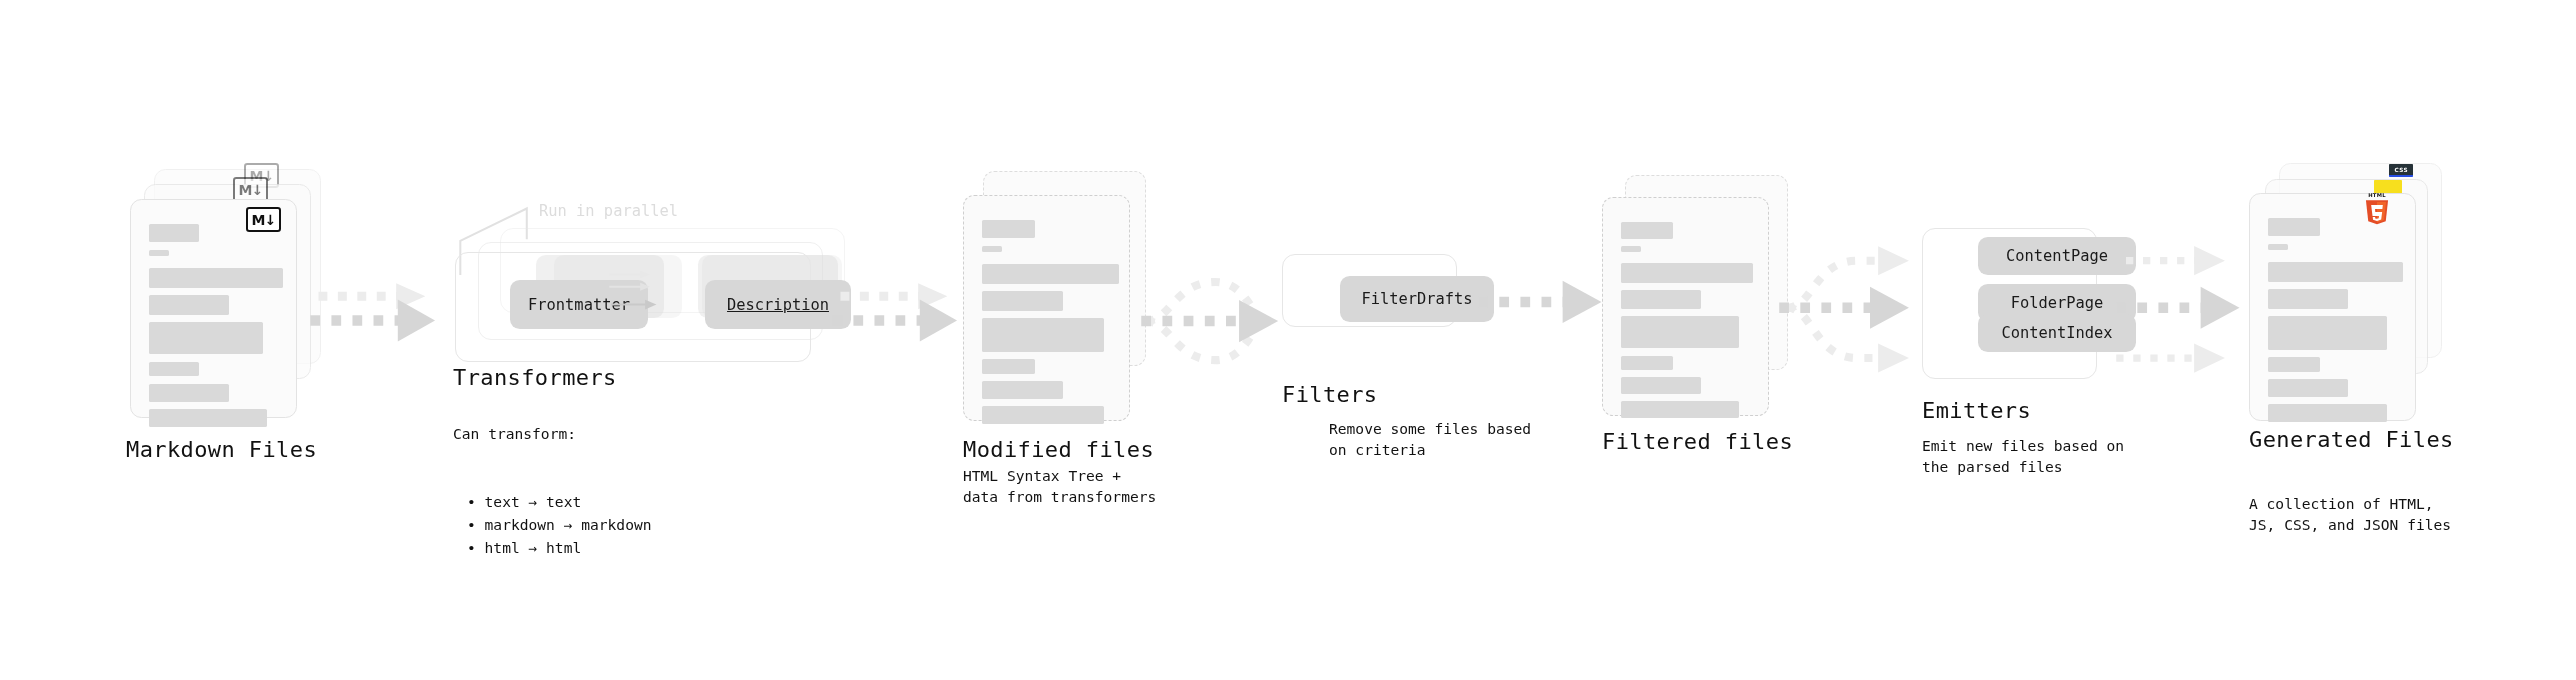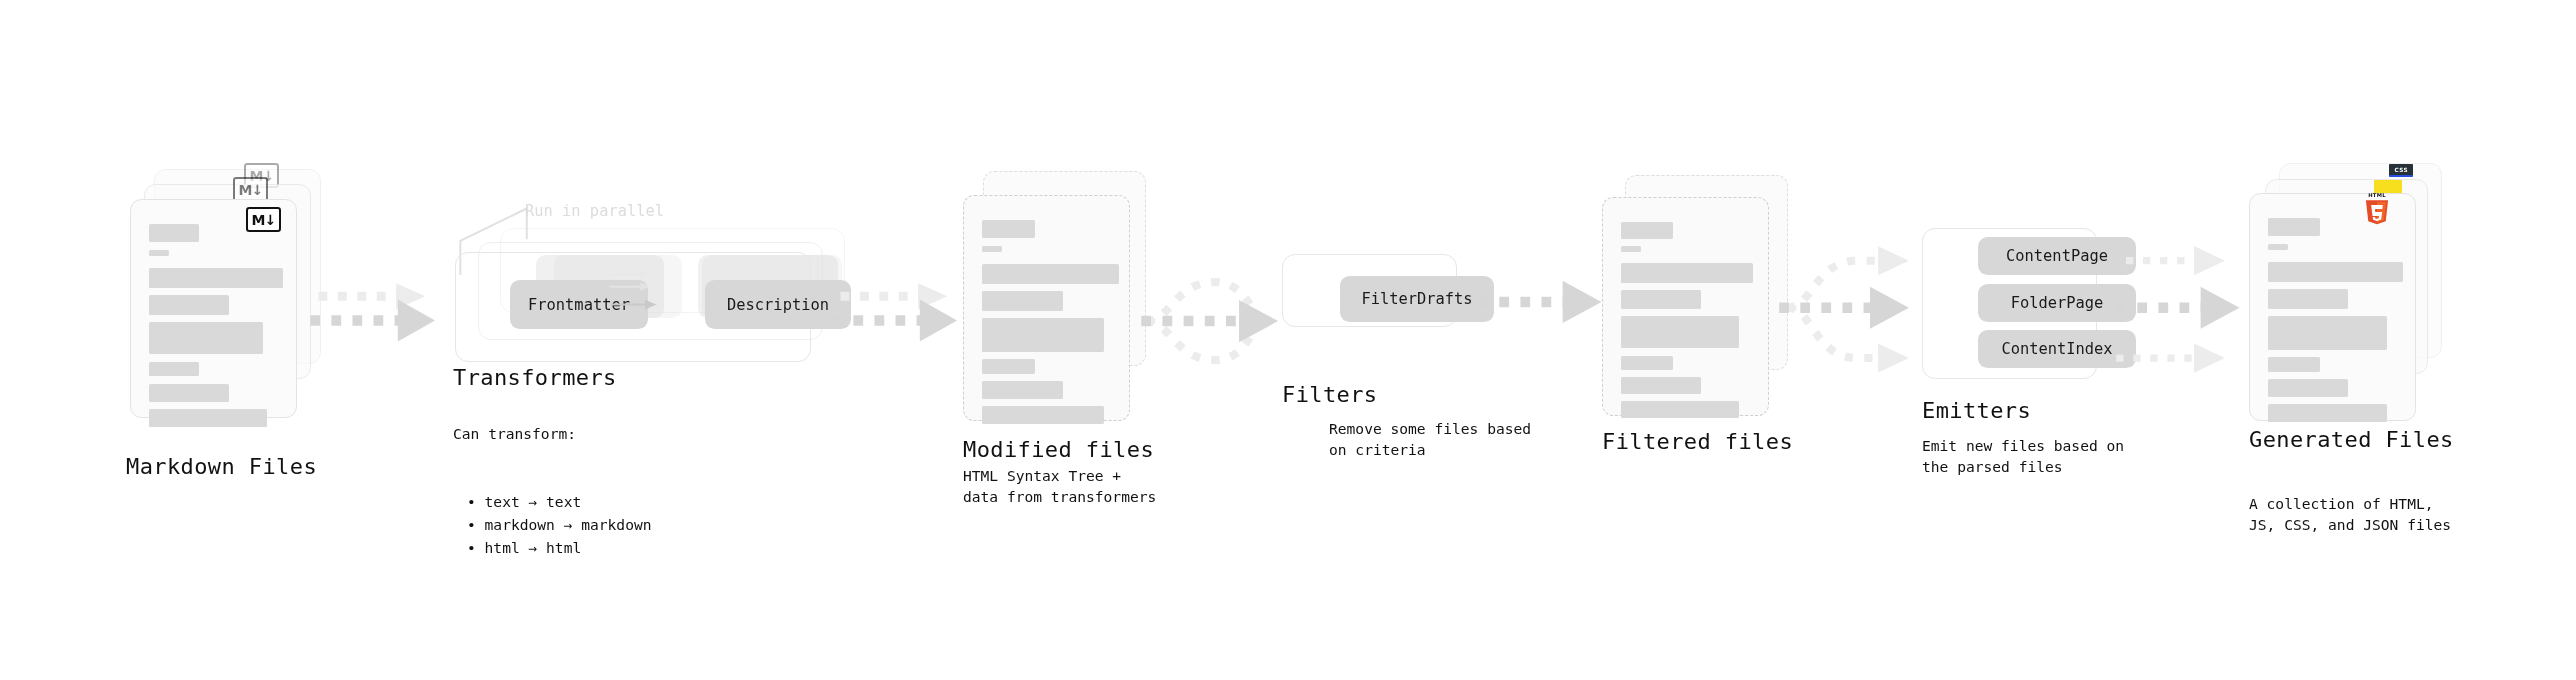--- a/index.html
+++ b/index.html
@@ -120,52 +120,52 @@
         <div class="bar" style="width:134px;height:20.3px;"></div>
         <div class="bar" style="width:80px;height:19.5px;"></div>
         <div class="bar" style="width:114px;height:32.5px;"></div>
         <div class="bar" style="width:50px;height:14.6px;"></div>
         <div class="bar" style="width:80px;height:18px;"></div>
         <div class="bar" style="width:118px;height:18px;"></div>
       </div>
     </div>
     <div class="md-badge" style="left:246px;top:207px;">M↓</div>
 
-    <div class="title" style="left:126px;top:454px;">Markdown Files</div>
+    <div class="title" style="left:126px;top:437px;">Markdown Files</div>
   </div>
 
   <svg style="left:307px;top:280px;width:146px;height:85px;" viewBox="0 0 180 105" width="146" height="85">
     <g stroke="#ececec" stroke-width="11" stroke-dasharray="11 13" fill="none">
       <line x1="14" y1="20" x2="118" y2="20"></line>
     </g>
     <polygon points="110,4 146,20 110,36" fill="#ececec"></polygon>
     <g stroke="#d6d6d6" stroke-width="13" stroke-dasharray="12 14" fill="none">
       <line x1="4" y1="50" x2="118" y2="50"></line>
     </g>
     <polygon points="112,24 158,50 112,76" fill="#d6d6d6"></polygon>
   </svg>
 
   <div>
 
     <svg style="left:455px;top:202px;width:163px;height:77px;" viewBox="0 0 200 95" width="163" height="77">
       <path d="M 6 90 L 6 48 L 88 8 L 88 46" fill="none" stroke="#e1e1e1" stroke-width="2.5"></path>
     </svg>
-    <div class="runlabel" style="left:525px;top:202px;">Run in parallel</div>
+    <div class="runlabel" style="left:539px;top:202px;">Run in parallel</div>
 
     <div class="groupbox" style="left:500px;top:228px;width:345px;height:85px;opacity:.45;"></div>
     <div class="chip" style="left:506px;top:255px;width:128px;height:63px;opacity:.22;"></div>
     <div class="chip" style="left:654px;top:255px;width:140px;height:63px;opacity:.22;"></div>
 
     <div class="groupbox" style="left:478px;top:242px;width:345px;height:98px;opacity:.65;"></div>
     <div class="chip" style="left:488px;top:255px;width:128px;height:63px;opacity:.38;"></div>
     <div class="chip" style="left:650px;top:255px;width:140px;height:63px;opacity:.38;"></div>
 
     <div class="groupbox" style="left:455px;top:252px;width:356px;height:110px;"></div>
     <div class="chip" style="left:462px;top:280px;width:138px;height:49px;">Frontmatter</div>
-    <div class="chip" style="left:657px;top:280px;width:146px;height:49px;">Description</div>
+    <div class="chip" style="left:657px;top:280px;width:146px;height:49px;text-decoration:underline;">Description</div>
 
     <svg style="left:606px;top:268px;width:57px;height:65px;" viewBox="0 0 70 80" width="57" height="65">
       <g fill="none" stroke="#e8e8e8" stroke-width="2.5">
         <line x1="4" y1="8" x2="44" y2="8"></line>
       </g>
       <polygon points="42,3 54,8 42,13" fill="#e8e8e8"></polygon>
       <g fill="none" stroke="#e3e3e3" stroke-width="2.5">
         <line x1="4" y1="23" x2="44" y2="23"></line>
       </g>
       <polygon points="42,18 54,23 42,28" fill="#e3e3e3"></polygon>
@@ -265,21 +265,21 @@
     <g stroke="#d6d6d6" stroke-width="13" stroke-dasharray="12 14" fill="none">
       <line x1="4" y1="88" x2="120" y2="88"></line>
     </g>
     <polygon points="116,62 164,88 116,114" fill="#d6d6d6"></polygon>
   </svg>
 
   <div>
     <div class="groupbox" style="left:1922px;top:228px;width:175px;height:151px;"></div>
     <div class="chip" style="left:1930px;top:237px;width:158px;height:38px;">ContentPage</div>
     <div class="chip" style="left:1930px;top:284px;width:158px;height:38px;">FolderPage</div>
-    <div class="chip" style="left:1930px;top:330px;width:158px;height:38px;">ContentIndex</div>
+    <div class="chip" style="left:1930px;top:314px;width:158px;height:38px;">ContentIndex</div>
     <div class="title" style="left:1922px;top:398px;">Emitters</div>
     <div class="sub" style="left:1922px;top:435px;">Emit new files based on
 the parsed files</div>
   </div>
 
   <svg style="left:2113px;top:236px;width:146px;height:163px;" viewBox="0 0 180 200" width="146" height="163">
     <g stroke="#ececec" stroke-width="9" stroke-dasharray="9 12" fill="none">
       <line x1="16" y1="30" x2="104" y2="30"></line>
       <line x1="4" y1="150" x2="104" y2="150"></line>
     </g>

